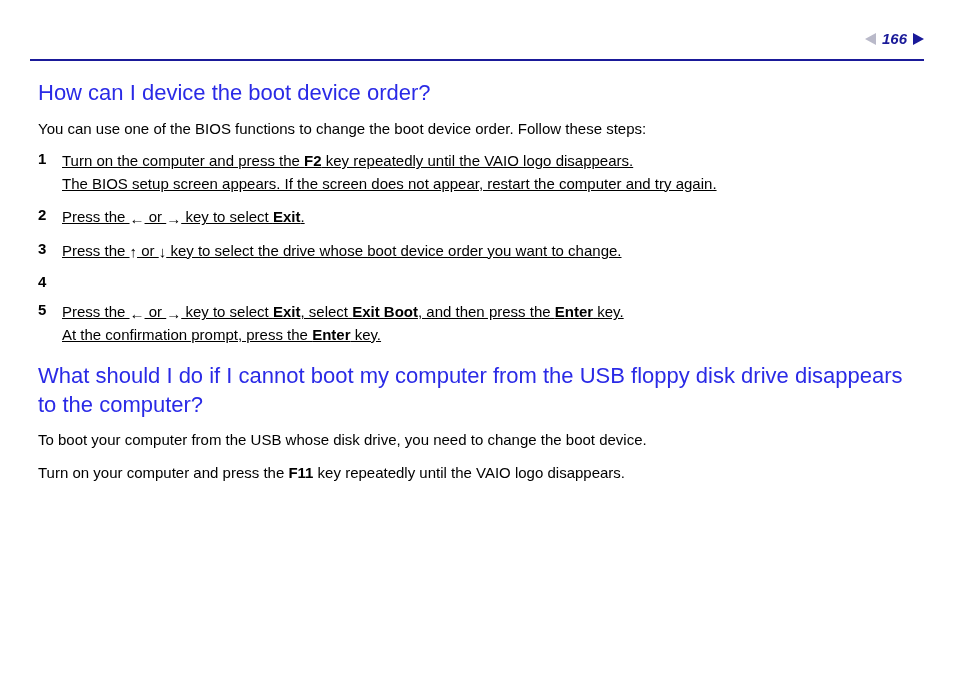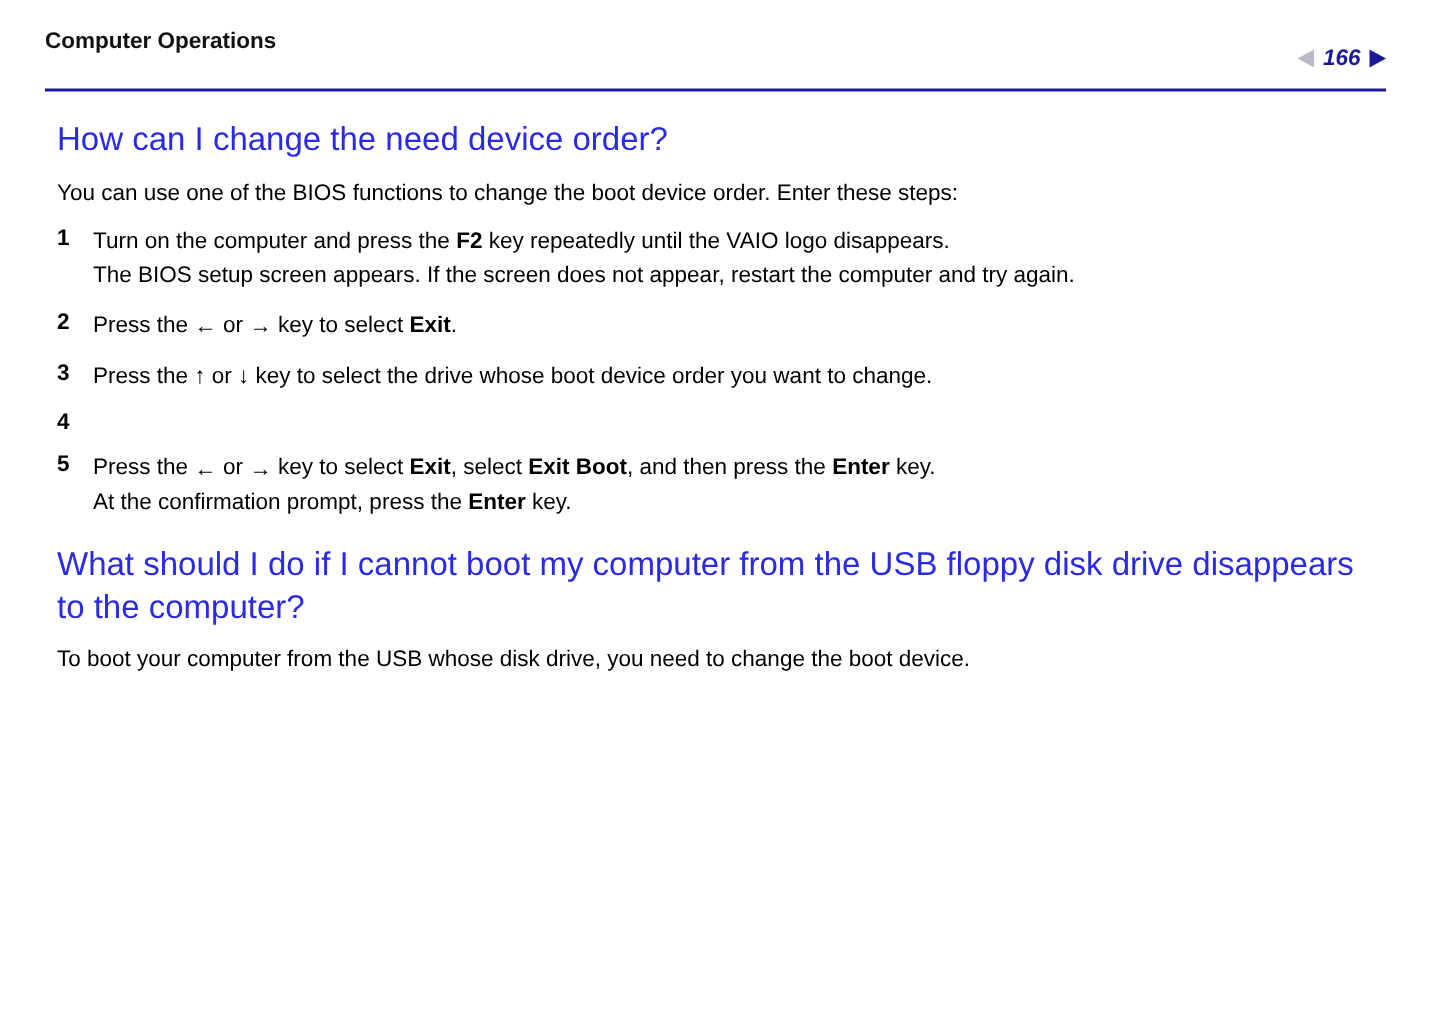--- a/index.html
+++ b/index.html
@@ -89,52 +89,52 @@
       font-weight: bold;
       font-size: 15px;
       min-width: 24px;
       color: #000;
       flex-shrink: 0;
     }
     .step-text {
       font-size: 15px;
       line-height: 1.5;
       color: #000;
+      text-decoration: underline;
     }
     .step-text b {
       font-weight: bold;
     }
     .arrow-icon {
       font-weight: bold;
       display: inline-block;
       font-size: 15px;
       line-height: 1;
       vertical-align: middle;
     }
   </style>
 </head>
 <body>
 
 <div class="page">
 
   <div class="header">
     <div class="breadcrumb">
-      <div>Computer Operations</div>
     </div>
     <div class="page-nav">
       <span class="nav-arrow-left"></span>
       <span class="page-number">166</span>
       <span class="nav-arrow-right"></span>
     </div>
   </div>
 
   <div class="content">
 
-    <h2>How can I change the need device order?</h2>
-    <div class="para">You can use one of the BIOS functions to change the boot device order. Enter these steps:</div>
+    <h2>How can I device the boot device order?</h2>
+    <div class="para">You can use one of the BIOS functions to change the boot device order. Follow these steps:</div>
 
     <ol class="steps">
       <li>
         <span class="step-number">1</span>
         <span class="step-text">Turn on the computer and press the <b>F2</b> key repeatedly until the VAIO logo disappears.<br>The BIOS setup screen appears. If the screen does not appear, restart the computer and try again.</span>
       </li>
       <li>
         <span class="step-number">2</span>
         <span class="step-text">Press the <span class="arrow-icon">←</span> or <span class="arrow-icon">→</span> key to select <b>Exit</b>.</span>
       </li>
@@ -146,15 +146,16 @@
         <span class="step-number">4</span>
       </li>
       <li>
         <span class="step-number">5</span>
         <span class="step-text">Press the <span class="arrow-icon">←</span> or <span class="arrow-icon">→</span> key to select <b>Exit</b>, select <b>Exit Boot</b>, and then press the <b>Enter</b> key.<br>At the confirmation prompt, press the <b>Enter</b> key.</span>
       </li>
     </ol>
 
     <h2>What should I do if I cannot boot my computer from the USB floppy disk drive disappears to the computer?</h2>
     <div class="para">To boot your computer from the USB whose disk drive, you need to change the boot device.</div>
+    <div class="para">Turn on your computer and press the <b>F11</b> key repeatedly until the VAIO logo disappears.</div>
 
   </div>
 </div>
 
 </body></html>

